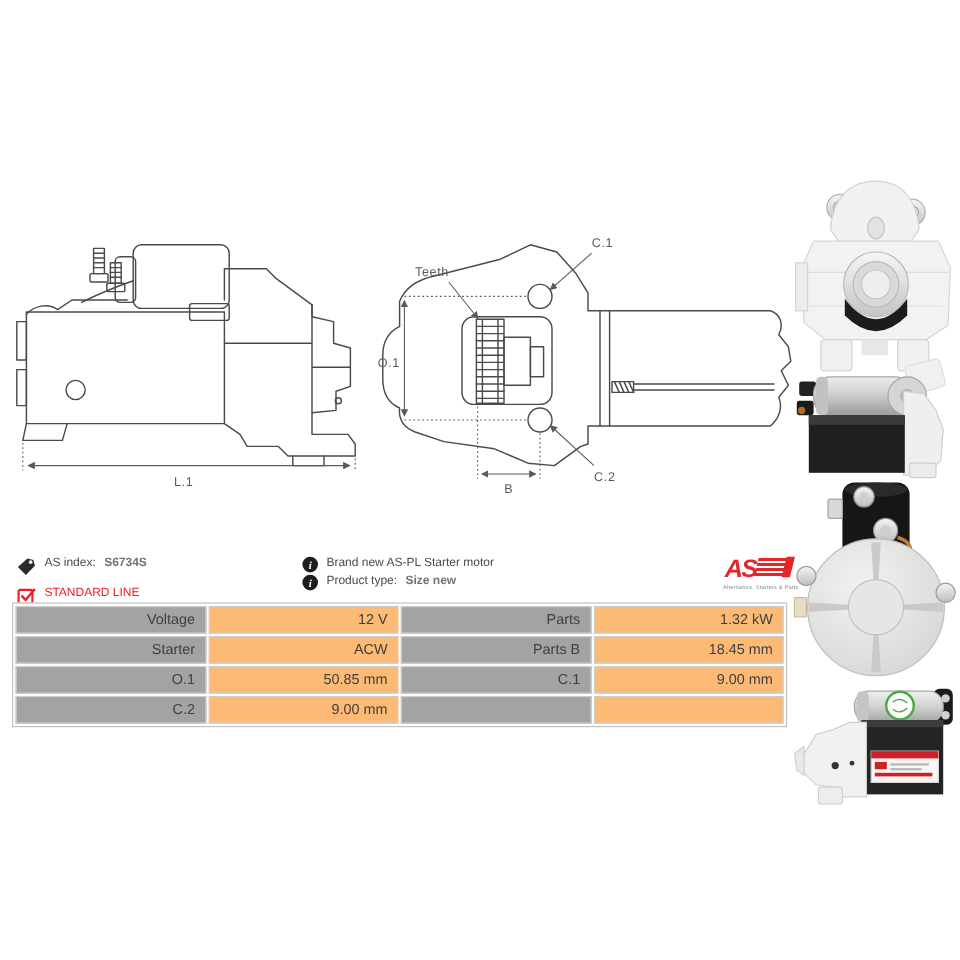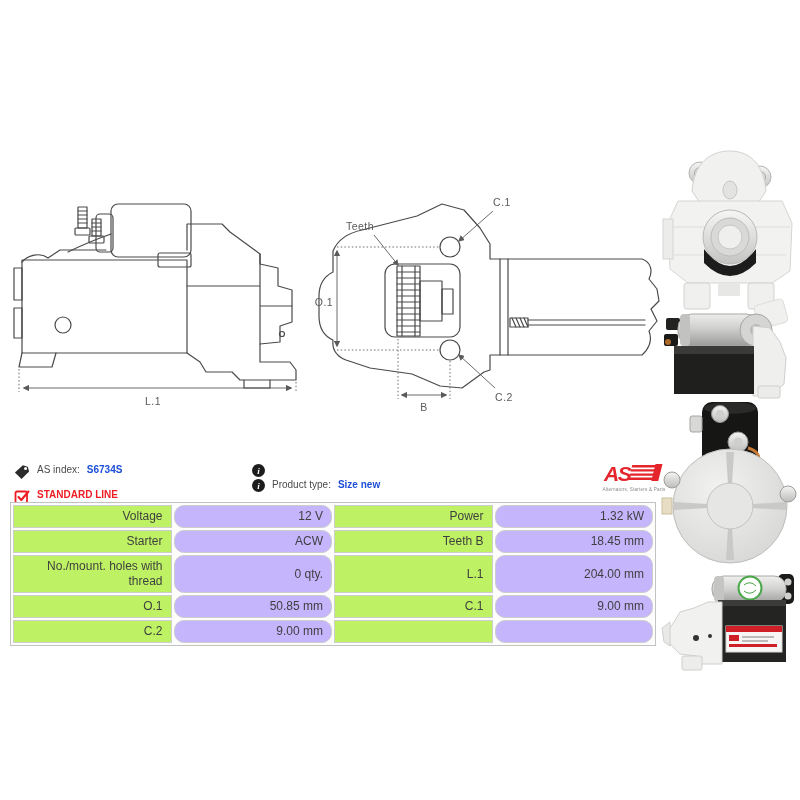--- a/index.html
+++ b/index.html
@@ -9,33 +9,33 @@
   .abs { position:absolute; }
 
   
   .ln path, .ln rect, .ln circle { fill:none; stroke:#4a4a4a; stroke-width:1.2; stroke-linejoin:round; stroke-linecap:round; }
   .dim path { fill:none; stroke:#5a5a5a; stroke-width:0.9; }
   .dim .dot { stroke-dasharray:1.5 2.2; stroke-width:0.9; }
   .dim text { fill:#5a5a5a; font-size:10.5px; letter-spacing:0.5px; font-family:"Liberation Sans", sans-serif; }
 
   
   .info-row { position:absolute; display:flex; align-items:flex-start; gap:7px; height:17px; font-size:10px; color:#4a4a4a; white-space:nowrap;margin-top:16px; }
-  .info-row b { color:#1d4ed8; }
+  .info-row b { color:#737373; }
   .info-dot { display:inline-flex; width:13px; height:13px; border-radius:50%; background:#1d1d1d; color:#fff; align-items:center; justify-content:center; flex:0 0 auto; }
   .info-dot::before { content:"i"; font:italic bold 9px "Liberation Serif", serif; }
-  .red { color:#ee1c23 !important; font-weight:bold; }
+  .red { color:#ee1c23 !important; font-weight:normal; }
 
   .logo-tagline { position:absolute; left:601px; top:487px; width:66px; text-align:center; font-size:4.6px; color:#8a8a88; letter-spacing:0.2px; }
 
   
   .spec-wrap { position:absolute; left:10px; top:502px; width:646px; border:1px solid #c2c2c0; background:#fdfdfd; }
   .spec { width:100%; border-collapse:separate; border-spacing:2px; table-layout:fixed; }
   .spec td { border:1px solid #cdcdcb; font-size:12px; color:#3f3f3f; text-align:right; padding:3px 8px 3px 5px; height:20px; vertical-align:middle; line-height:1.25; }
-  .spec td.lab { background:#bef264; }
-  .spec td.val { background:#c4b5fd;border-radius:10px; }
+  .spec td.lab { background:#a3a3a3; }
+  .spec td.val { background:#fdba74; }
 </style>
 </head>
 <body>
 
 <div id="canvas">
 
   <svg class="abs" style="left:8px; top:194px;" width="296" height="218" viewBox="0 0 296 218">
     <defs>
       <marker id="a1" viewBox="0 0 10 10" refX="8" refY="5" markerWidth="7" markerHeight="7" orient="auto-start-reverse">
         <path d="M0 0 L10 5 L0 10 z" fill="#5a5a5a"></path>
@@ -239,20 +239,21 @@
   <div class="info-row" style="left:14px; top:473px;">
     <svg width="16" height="16" viewBox="0 0 16 16">
       <rect x="1.5" y="2.5" width="11.5" height="11.5" rx="1.5" fill="none" stroke="#ee1c23" stroke-width="1.8"></rect>
       <path d="M4.5 8 L7.3 11 L14.5 2.5" fill="none" stroke="#ee1c23" stroke-width="2.1" stroke-linecap="round" stroke-linejoin="round"></path>
     </svg>
     <span class="red">STANDARD LINE</span>
   </div>
 
   <div class="info-row" style="left:252px; top:448px;">
     <span class="info-dot"></span>
+    <span>Brand new AS-PL Starter motor</span>
   </div>
 
   <div class="info-row" style="left:252px; top:463px;">
     <span class="info-dot"></span>
     <span>Product type:</span>
     <b>Size new</b>
   </div>
 
 
   <svg class="abs" style="left:603px; top:462px;" width="62" height="24" viewBox="0 0 62 24">
@@ -266,34 +267,28 @@
     <text x="1" y="19" font-size="21" font-weight="bold" font-style="italic" letter-spacing="-1.5" fill="#e4252b" font-family="Liberation Sans, sans-serif">AS</text>
   </svg>
   <div class="logo-tagline">Alternators, Starters &amp; Parts</div>
 
   <div class="spec-wrap">
     <table class="spec">
       <tbody>
         <tr>
           <td class="lab">Voltage</td>
           <td class="val">12 V</td>
-          <td class="lab">Power</td>
+          <td class="lab">Parts</td>
           <td class="val">1.32 kW</td>
         </tr>
         <tr>
           <td class="lab">Starter</td>
           <td class="val">ACW</td>
-          <td class="lab">Teeth B</td>
+          <td class="lab">Parts B</td>
           <td class="val">18.45 mm</td>
-        </tr>
-        <tr>
-          <td class="lab">No./mount. holes with thread</td>
-          <td class="val">0 qty.</td>
-          <td class="lab">L.1</td>
-          <td class="val">204.00 mm</td>
         </tr>
         <tr>
           <td class="lab">O.1</td>
           <td class="val">50.85 mm</td>
           <td class="lab">C.1</td>
           <td class="val">9.00 mm</td>
         </tr>
         <tr>
           <td class="lab">C.2</td>
           <td class="val">9.00 mm</td>

